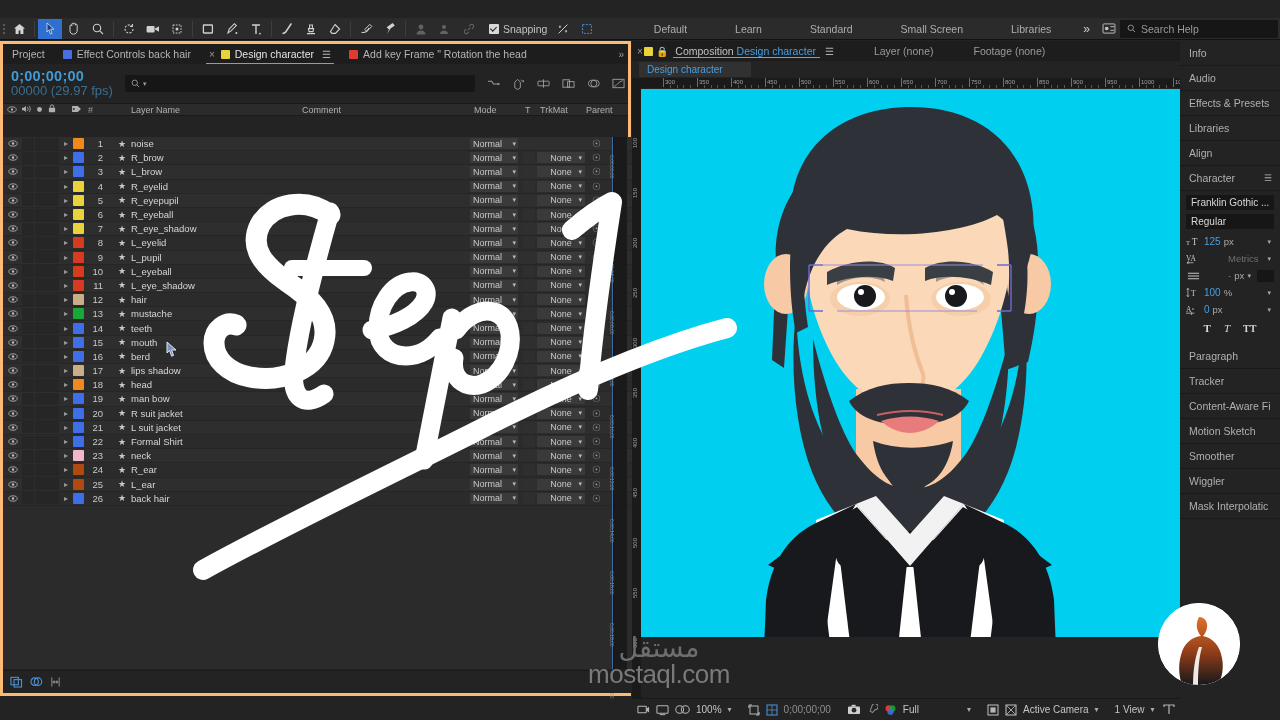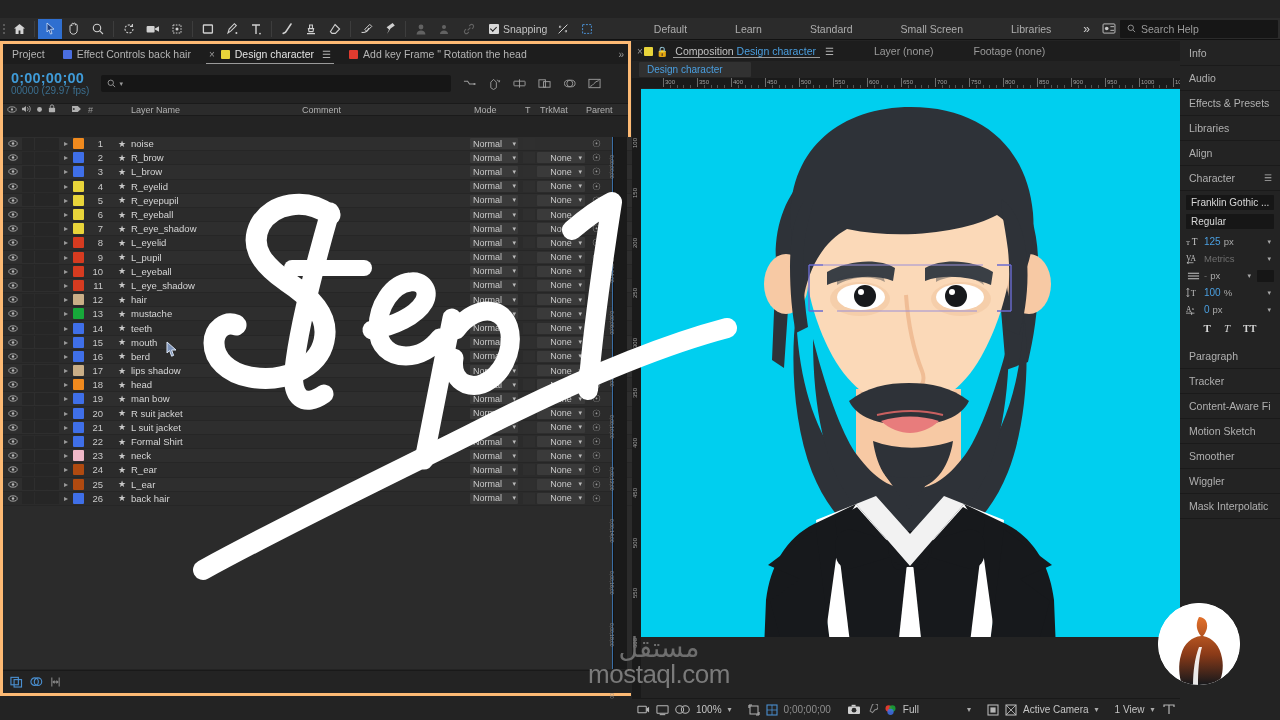--- a/index.html
+++ b/index.html
@@ -75,21 +75,21 @@
   .swatch { width:9px;height:9px;border-radius:1px;display:block; }
   .closex{font-size:10px;color:#9a9a9a;margin-right:1px;}
   .hamb{font-size:10px;color:#b0b0b0;margin-left:3px;letter-spacing:0;}
   .tl-tabs-right{margin-left:auto;display:flex;align-items:center;padding-right:4px;
     color:#9a9a9a;font-size:10px;}
 
   .tl-head { height:39px; background:#232323; display:flex; align-items:center;
     padding-left:8px; position:relative; }
   .tcode { display:flex;flex-direction:column; line-height:1.05; }
   .tcode .big { font-size:14.5px; color:#3f9bd8; font-weight:bold; letter-spacing:.2px;}
-  .tcode .sub { font-size:10px; color:#3b6e8e; margin-top:0; }
+  .tcode .sub { font-size:13px; color:#3b6e8e; margin-top:0; }
   .tl-search {
     margin-left:12px; width:350px; height:17px; background:#161616; border-radius:2px;
     display:flex; align-items:center; padding-left:6px; gap:3px;
   }
   .tl-hicons { margin-left:12px; display:flex; align-items:center; gap:12px; }
   .tl-hicons .hi { color:#9d9d9d; display:flex; align-items:center; }
 
   .tl-cols {
     height:13px; background:#2b2b2b; display:flex; align-items:center;
     font-size:9px; color:#b0b0b0; border-top:1px solid #1a1a1a;
@@ -212,21 +212,21 @@
   .fontfield {
     background:#161616; height:15px; font-size:10px; color:#d8d8d8;
     display:flex; align-items:center; padding-left:5px; margin-bottom:4px;
     border-radius:1px; white-space:nowrap; overflow:hidden;
   }
   .crow { display:flex; align-items:center; height:17px; gap:3px; }
   .crow .ci { width:15px; color:#c6c6c6; font-size:10px; display:flex;
     align-items:center; justify-content:center; }
   .crow .cval { font-size:10px; color:#4a9fe0; }
   .crow .cunit { font-size:9.5px; color:#aaa; }
-  .crow .cvdim { font-size:9.5px; color:#6f6f6f; }
+  .crow .cvdim { font-size:9.5px; color:#6f6f6f;margin-left:24px; }
   .crow .cchev { font-size:7px; color:#a8a8a8; margin-left:auto; padding-right:3px;}
   .crow .cbox2 { width:17px;height:12px;background:#161616;border-radius:1px; }
   .styrow { display:flex; align-items:center; justify-content:center; gap:13px;
     height:20px; color:#d6d6d6; font-size:11px; }
 
   
   .overlay { position:absolute; inset:0; pointer-events:none; }
   .wm { position:absolute; left:564px; top:634px; width:190px; text-align:center; }
   .wm .ar { font-size:27px; color:#6e6e6e; letter-spacing:1px; line-height:1;
     font-family:"DejaVu Sans", sans-serif; }

